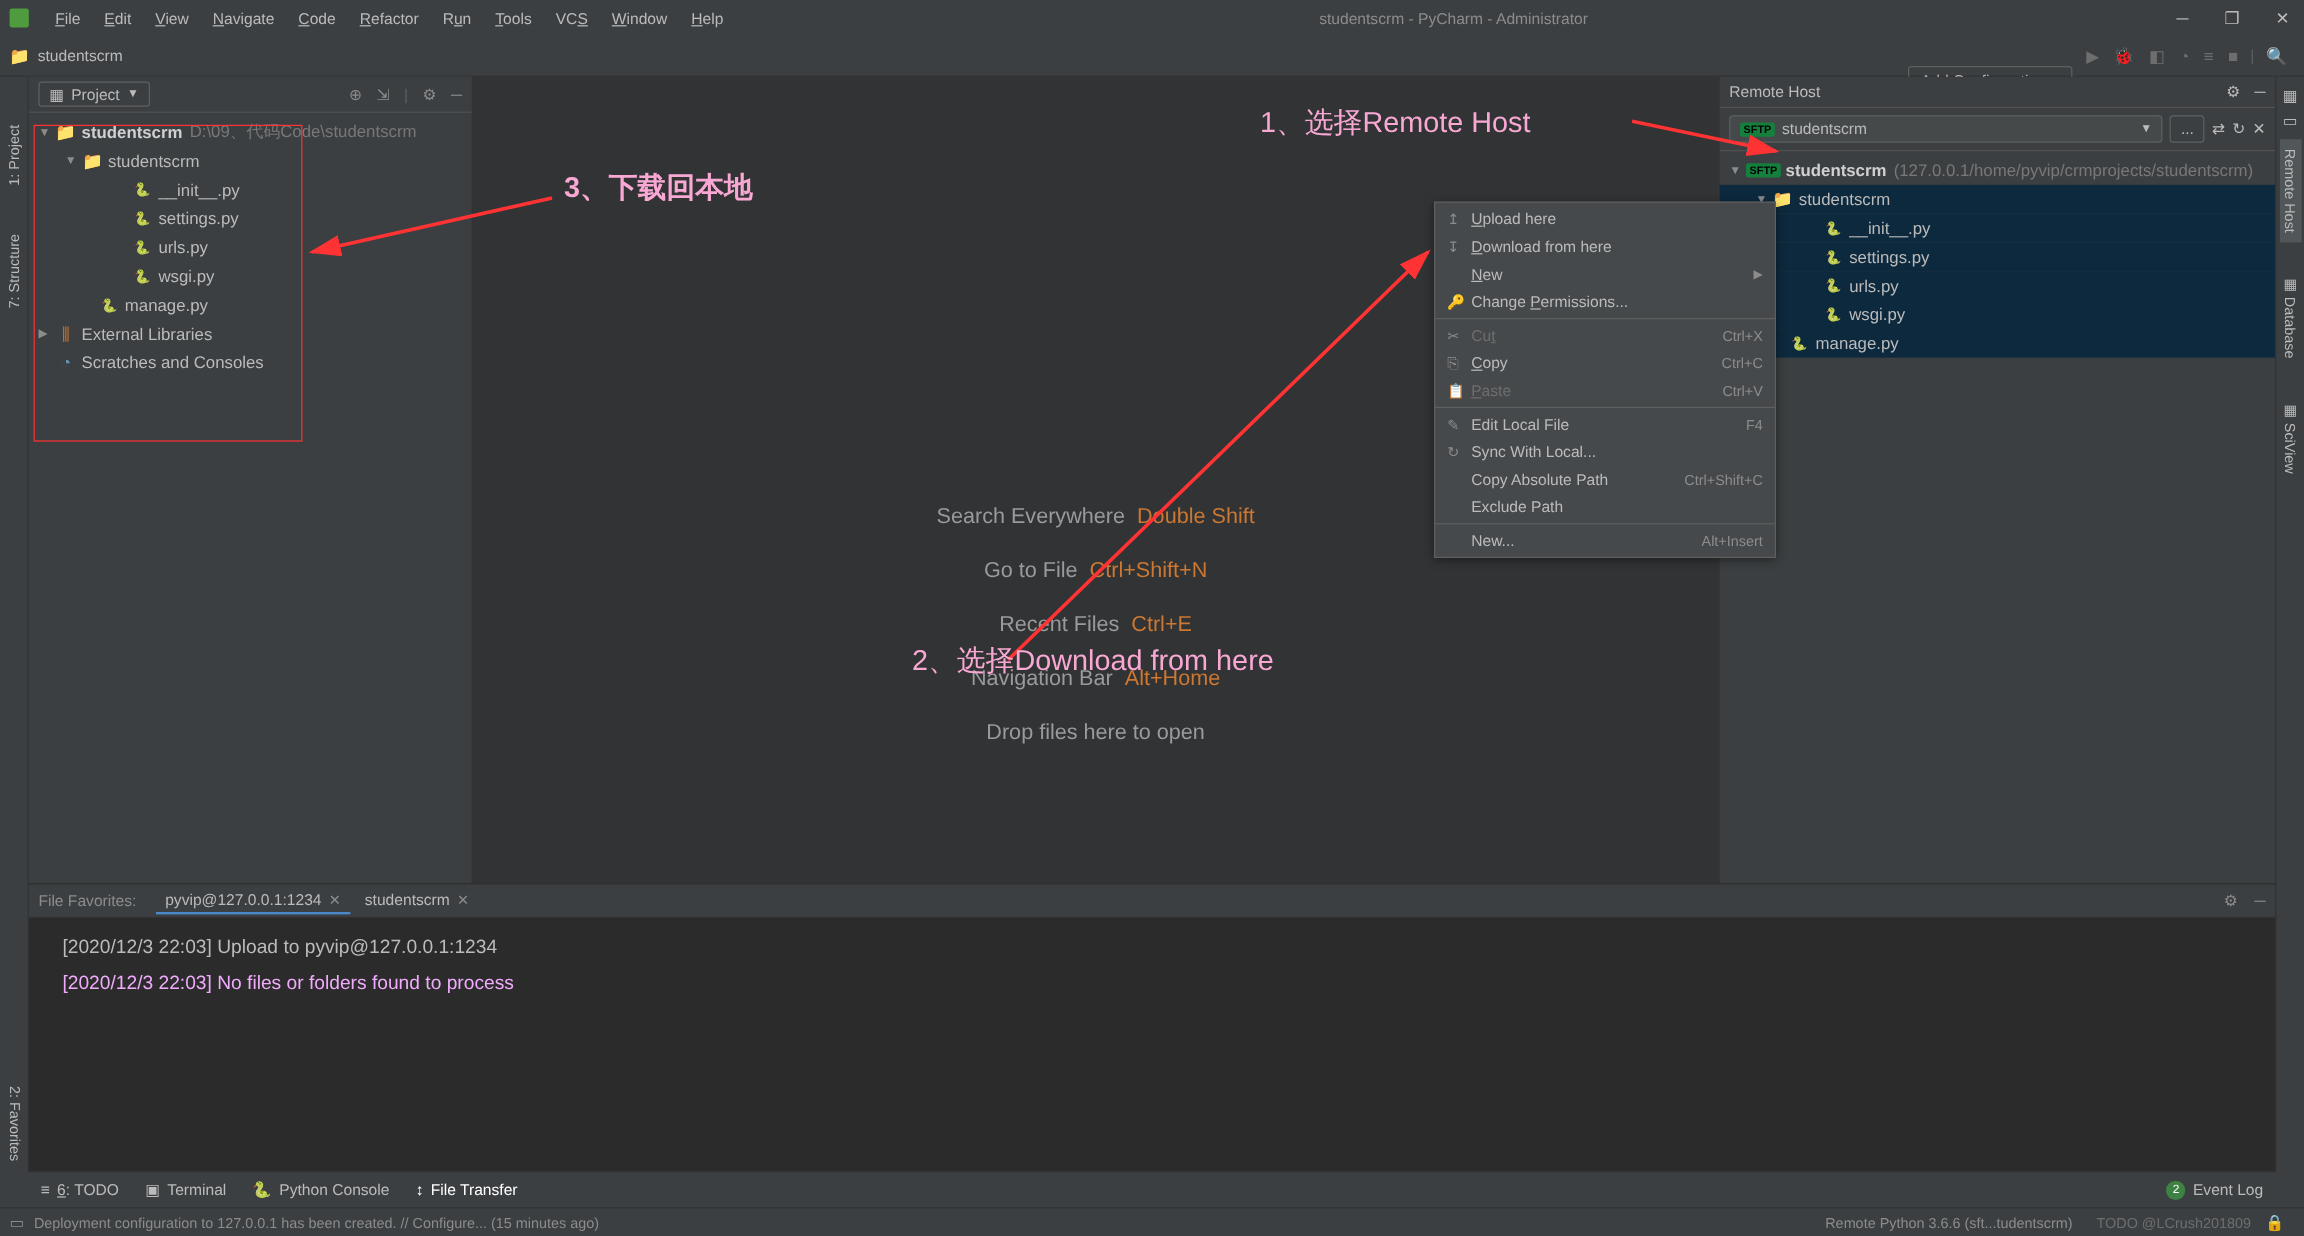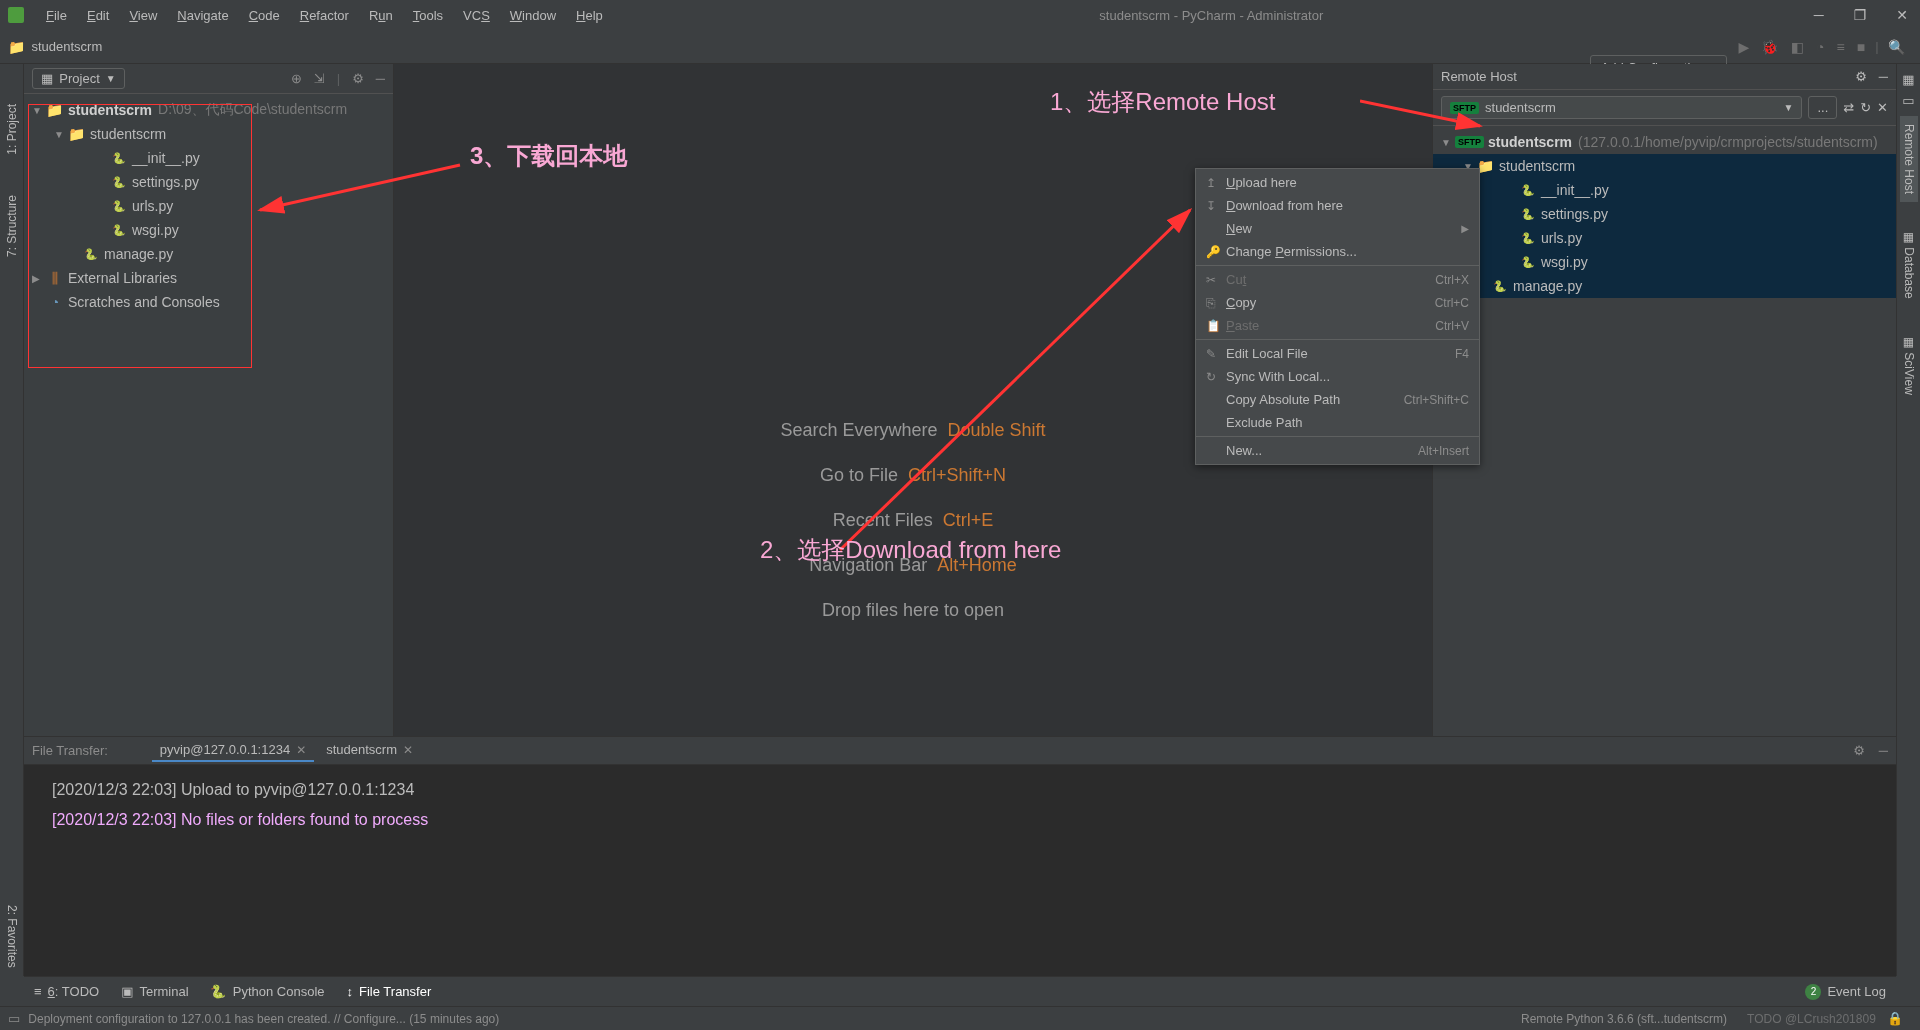--- a/index.html
+++ b/index.html
@@ -69,21 +69,21 @@
 .ctx-icon { width: 20px; color: #8c8c8c; font-size: 12px; }
 .ctx-label { flex: 1; }
 .ctx-shortcut { color: #8c8c8c; font-size: 12px; }
 .ctx-sep { height: 1px; background: #5e6060; margin: 2px 0; }
 .ctx-arrow { color: #8c8c8c; font-size: 10px; }
 
 .bottom-panel { position: absolute; bottom: 54px; left: 24px; right: 24px; height: 240px; background: #2b2b2b; border-top: 1px solid #323232; }
 .bp-tabs { height: 28px; display: flex; align-items: center; padding: 0 8px; background: #3c3f41; border-bottom: 1px solid #323232; gap: 4px; }
 .bp-tab-label { color: #8c8c8c; margin-right: 12px; }
 .bp-tab { display: flex; align-items: center; gap: 6px; padding: 3px 8px; cursor: pointer; border-bottom: 2px solid transparent; }
-.bp-tab.active { border-bottom: 2px solid #4a88c7; margin-left: 28px; }
+.bp-tab.active { border-bottom: 2px solid #4a88c7; }
 .bp-close { color: #8c8c8c; font-size: 12px; }
 .bp-tab-spacer { flex: 1; }
 .bp-content { padding: 10px 28px; font-family: 'Consolas', monospace; font-size: 16px; line-height: 1.9; }
 .log-line { color: #bbbbbb; }
 .log-line.error { color: #f0abfc; }
 
 .tool-bar { position: absolute; bottom: 24px; left: 24px; right: 24px; height: 30px; background: #3c3f41; border-top: 1px solid #323232; display: flex; align-items: center; padding: 0 10px; gap: 22px; }
 .tb-item { display: flex; align-items: center; gap: 6px; color: #bbbbbb; cursor: pointer; font-size: 13px; }
 .tb-item.active { color: #fff; }
 .tb-spacer { flex: 1; }
@@ -344,21 +344,21 @@
   <div class="ctx-sep"></div>
   <div class="ctx-item">
       <span class="ctx-icon"></span>
       <span class="ctx-label">New...</span>
       <span class="ctx-shortcut">Alt+Insert</span>
     </div>
 </div>
 
 <div class="bottom-panel">
   <div class="bp-tabs">
-    <span class="bp-tab-label">File Transfer:</span>
+    <span class="bp-tab-label">File Favorites:</span>
     <div class="bp-tab active">
         <span>pyvip@127.0.0.1:1234</span>
         <span class="bp-close">✕</span>
       </div>
     <div class="bp-tab">
         <span>studentscrm</span>
         <span class="bp-close">✕</span>
       </div>
     <div class="bp-tab-spacer"></div>
     <span class="hi" style="cursor:pointer;color:#8c8c8c;">⚙</span>

